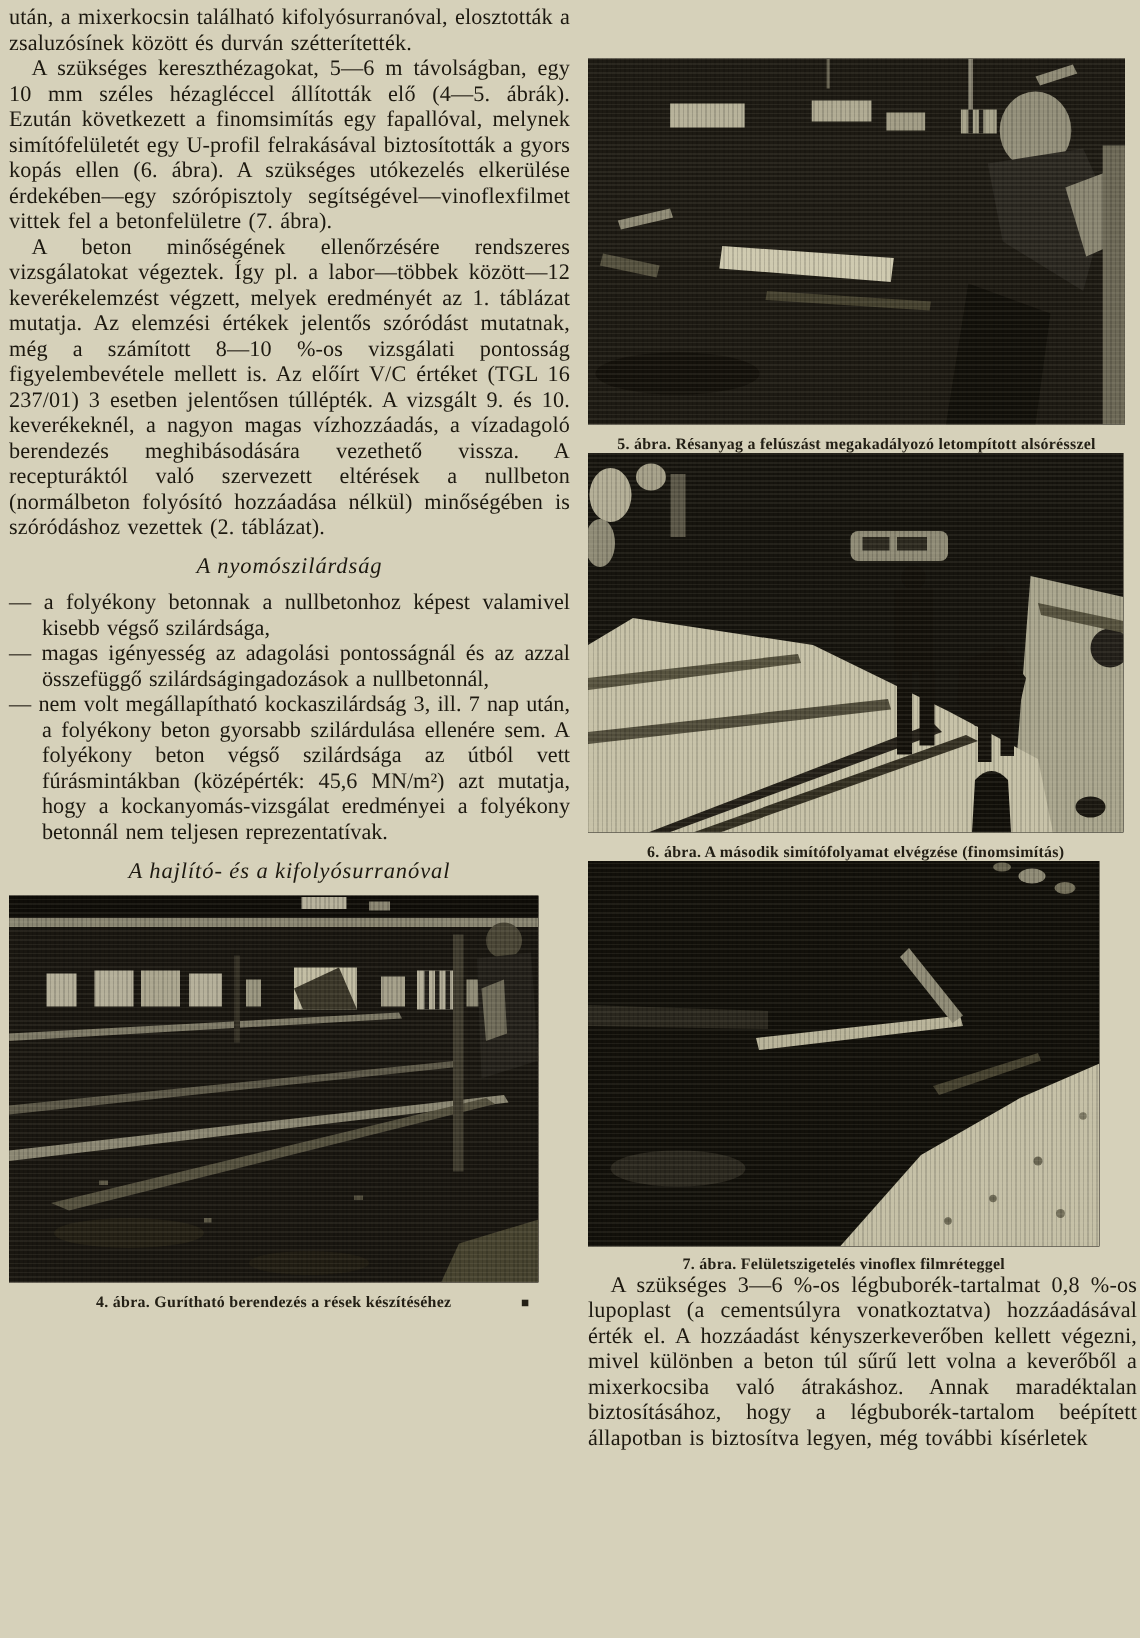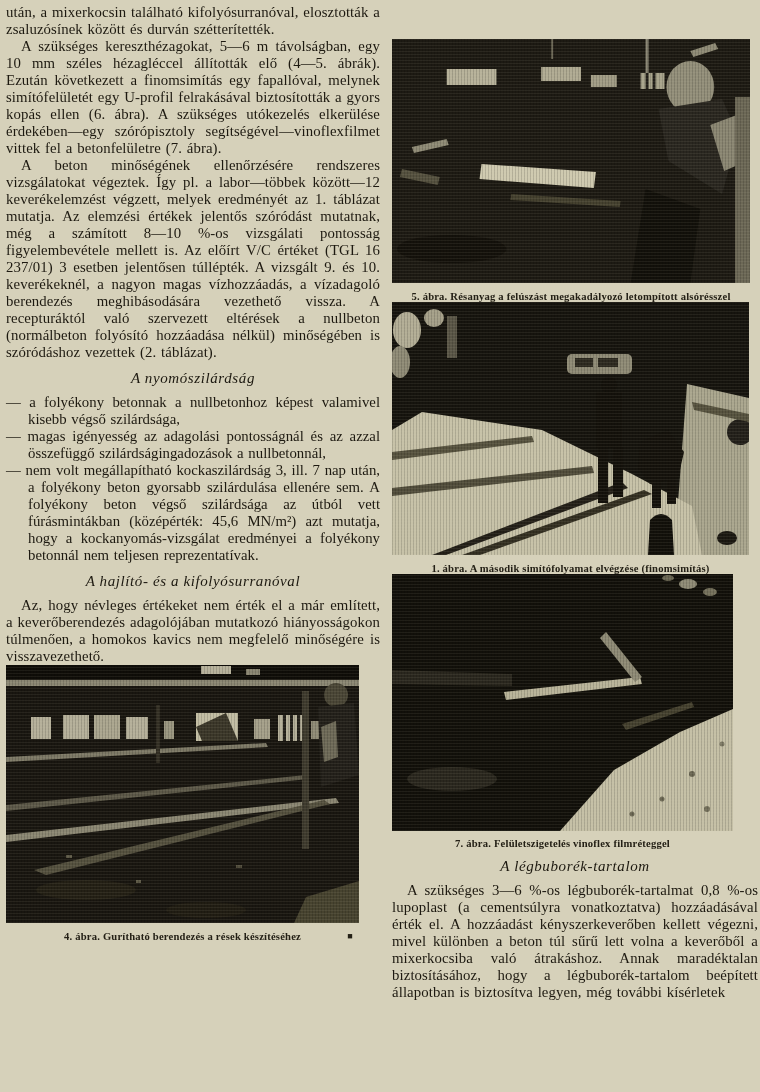--- a/index.html
+++ b/index.html
@@ -99,21 +99,20 @@
     <h3 class="heading">A nyomószilárdság</h3>
 
     <div class="list">
       <p class="li">— a folyékony betonnak a nullbetonhoz képest valamivel kisebb végső szilárdsága,</p>
       <p class="li">— magas igényesség az adagolási pontosságnál és az azzal összefüggő szilárdságingadozások a nullbetonnál,</p>
       <p class="li">— nem volt megállapítható kockaszilárdság 3, ill. 7 nap után, a folyékony beton gyorsabb szilárdulása ellenére sem. A folyékony beton végső szilárdsága az útból vett fúrásmintákban (középérték: 45,6 MN/m²) azt mutatja, hogy a kockanyomás-vizsgálat eredményei a folyékony betonnál nem teljesen reprezentatívak.</p>
     </div>
 
     <h3 class="heading">A hajlító- és a kifolyósurranóval</h3>
 
-    <p class="body indent">Az, hogy névleges értékeket nem érték el a már említett, a keverőberendezés adagolójában mutatkozó hiányosságokon túlmenően, a homokos kavics nem megfelelő minőségére is visszavezethető.</p>
 
     <figure class="fig fig4">
       <div class="photo">
         <svg viewBox="0 0 353 258" preserveAspectRatio="none">
           <rect width="353" height="258" fill="#191610"></rect>
           <rect x="0" y="0" width="353" height="14" fill="#0f0d08"></rect>
           <rect x="195" y="1" width="30" height="8" fill="#b7b29c"></rect>
           <rect x="240" y="4" width="14" height="6" fill="#8a8672"></rect>
           <rect x="0" y="15" width="353" height="6" fill="#8b8773"></rect>
           <rect x="25" y="52" width="20" height="22" fill="#b5b09a"></rect>
@@ -207,21 +206,21 @@
           <rect x="204" y="90" width="26" height="56" fill="#14110b"></rect>
           <rect x="206" y="145" width="10" height="56" fill="#14110b"></rect>
           <rect x="221" y="145" width="10" height="50" fill="#14110b"></rect>
           <polygon points="248,140 276,128 292,150 286,176 258,182 246,166" fill="#15120c"></polygon>
           <rect x="260" y="176" width="9" height="30" fill="#15120c"></rect>
           <rect x="275" y="172" width="9" height="30" fill="#15120c"></rect>
           <path d="M258,218 q11,-12 22,0 l2,35 l-26,0 Z" fill="#12100a"></path>
           <ellipse cx="335" cy="236" rx="10" ry="7" fill="#1c1912"></ellipse>
         </svg>
       </div>
-      <figcaption class="cap">1. ábra. A második simítófolyamat elvégzése (finomsimítás)</figcaption>
+      <figcaption class="cap">6. ábra. A második simítófolyamat elvégzése (finomsimítás)</figcaption>
     </figure>
 
     <figure class="fig fig7">
       <div class="photo">
         <svg viewBox="0 0 341 257" preserveAspectRatio="none">
           <rect width="341" height="257" fill="#12100a"></rect>
           <polygon points="0,96 120,100 120,112 0,110" fill="#3a372c" opacity="0.6"></polygon>
           <ellipse cx="60" cy="205" rx="45" ry="12" fill="#2a271e"></ellipse>
           <polygon points="341,135 341,257 168,257 222,196 288,158" fill="#c5c0a6"></polygon>
           <circle cx="300" cy="200" r="3" fill="#6b6753"></circle>
@@ -233,18 +232,17 @@
           <polygon points="214,58 250,103 243,108 208,64" fill="#8f8b76"></polygon>
           <ellipse cx="296" cy="10" rx="9" ry="5" fill="#8f8b76"></ellipse>
           <ellipse cx="318" cy="18" rx="7" ry="4" fill="#75715c"></ellipse>
           <ellipse cx="276" cy="4" rx="6" ry="3" fill="#6b6753"></ellipse>
           <polygon points="230,150 300,128 302,133 234,156" fill="#45412f"></polygon>
         </svg>
       </div>
       <figcaption class="cap">7. ábra. Felületszigetelés vinoflex filmréteggel</figcaption>
     </figure>
 
-    <h3 class="heading rc-heading">A légbuborék-tartalom</h3>
 
     <p class="body indent">A szükséges 3—6 %-os légbuborék-tartalmat 0,8 %-os lupoplast (a cementsúlyra vonatkoztatva) hozzáadásával érték el. A hozzáadást kényszerkeverőben kellett végezni, mivel különben a beton túl sűrű lett volna a keverőből a mixerkocsiba való átrakáshoz. Annak maradéktalan biztosításához, hogy a légbuborék-tartalom beépített állapotban is biztosítva legyen, még további kísérletek</p>
   </div>
 
 </div>
 
 </body></html>

